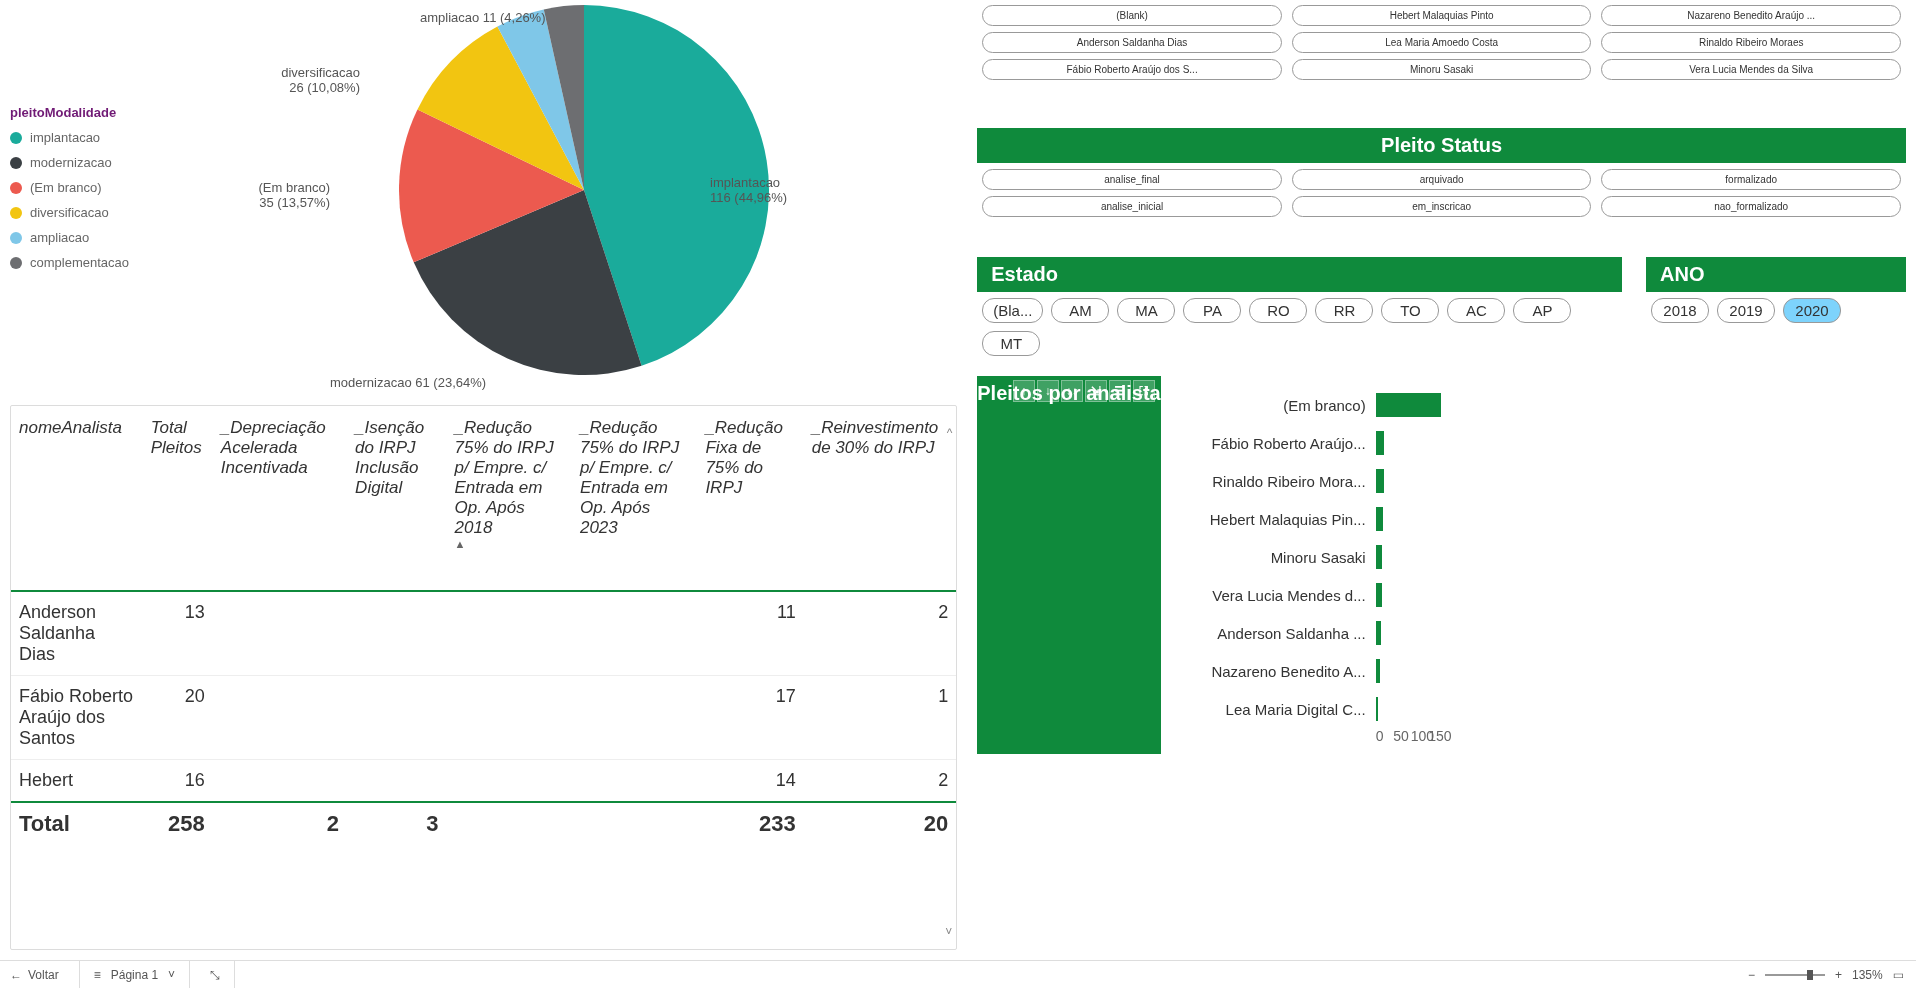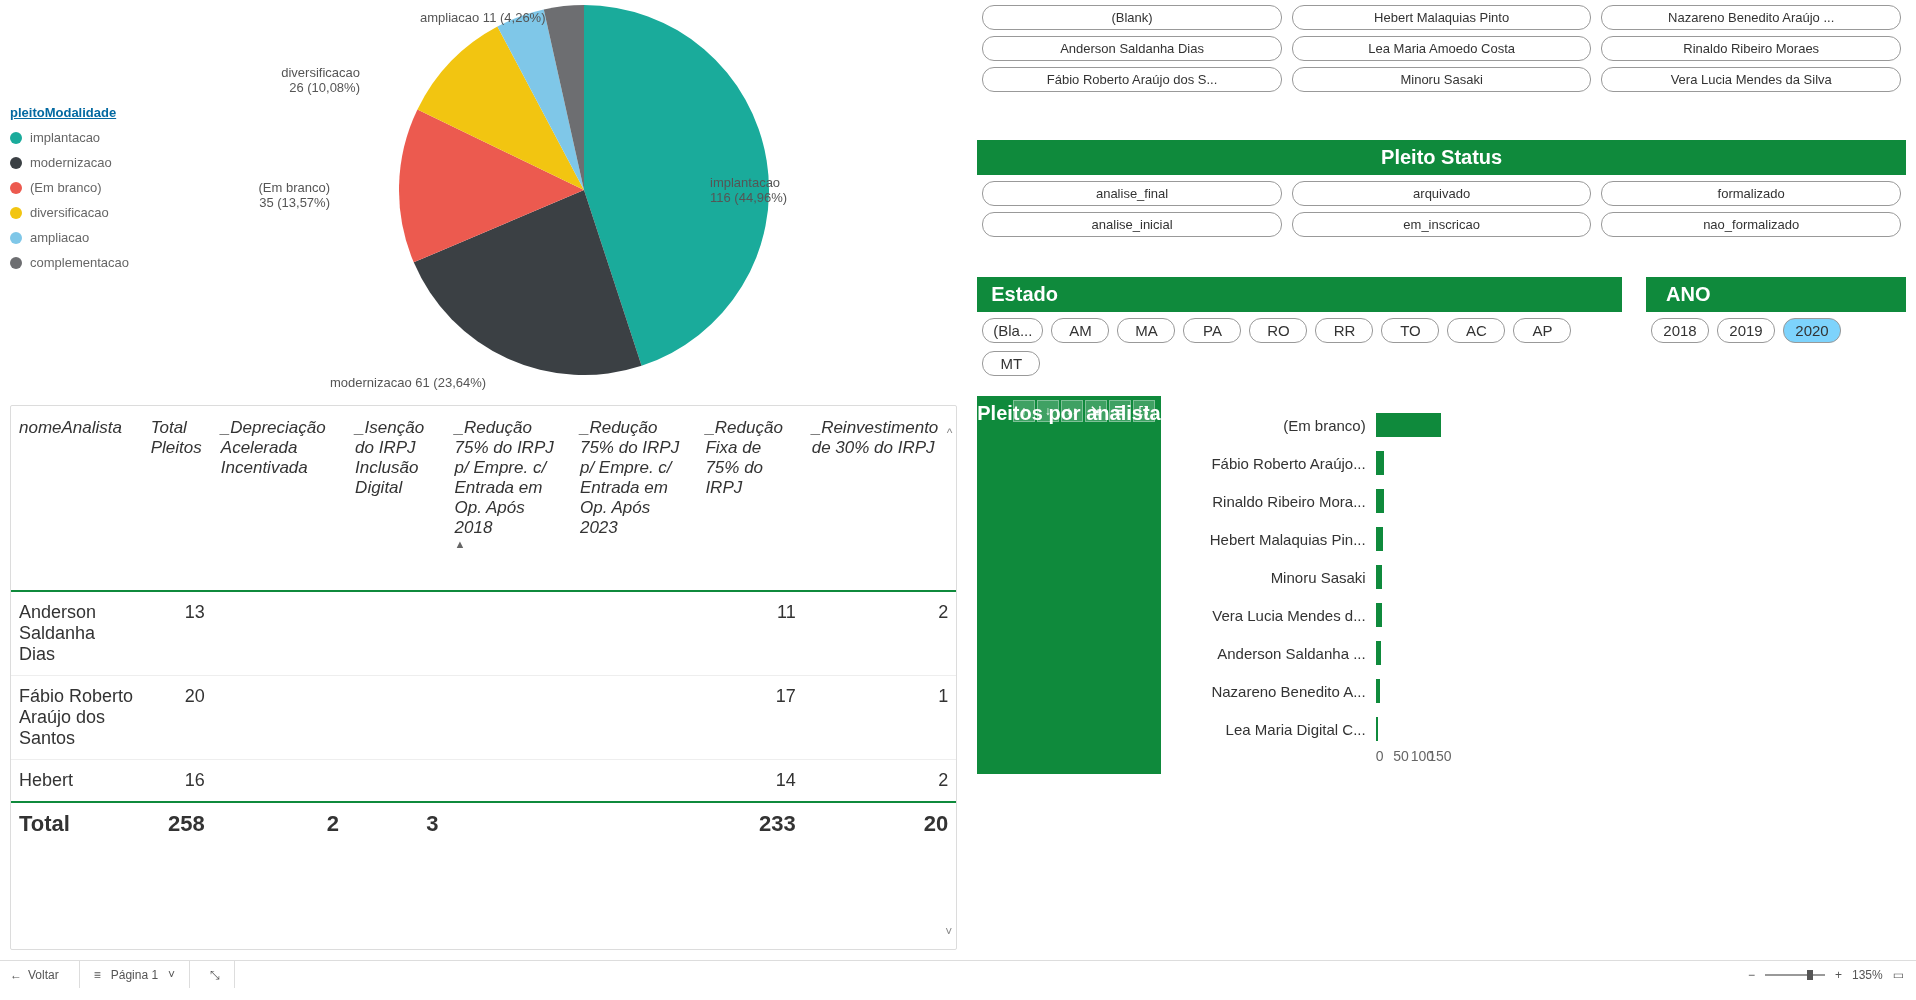--- a/index.html
+++ b/index.html
@@ -21,21 +21,21 @@
   .left-col { flex: 1.02; display: flex; flex-direction: column; }
   .right-col { flex: 1; display: flex; flex-direction: column; gap: 10px; }
 
   
   .pie-area { display: flex; gap: 20px; height: 400px; position: relative; }
   .legend {
     width: 180px;
     padding-top: 100px;
     font-size: 13px;
   }
-  .legend-title { font-weight: 600; margin-bottom: 10px; color:#0369a1;text-decoration:underline;}
+  .legend-title { font-weight: 600; margin-bottom: 10px; color:#701a75;}
   .legend-item { display: flex; align-items: center; gap: 8px; margin-bottom: 10px; color:#666;}
   .legend-swatch { width: 12px; height: 12px; border-radius: 50%; }
 
   .pie-wrap { flex: 1; position: relative; }
   .pie-svg { width: 370px; height: 370px; display:block; margin:0 auto;}
   .pie-label { position: absolute; font-size: 13px; color: #555; }
 
   
   .table-card {
     border: 1px solid #dcdcdc;
@@ -90,21 +90,21 @@
     display: grid;
     gap: 6px 10px;
   }
   .slicer-3col { grid-template-columns: repeat(3, 1fr); padding:0 5px;}
   .slicer-row-small { display:flex; gap:8px; flex-wrap:wrap; padding:0 5px;}
   .slicer-btn {
     border: 1px solid #999;
     border-radius: 12px;
     background: #fff;
     padding: 4px 12px;
-    font-size: 13px;
+    font-size: 10px;
     text-align: center;
     cursor: pointer;
     white-space: nowrap;
     overflow: hidden;
     text-overflow: ellipsis;
   }
   .slicer-btn.small { min-width: 58px; font-size:15px; padding:3px 10px;}
   .slicer-btn.selected { background:#7dd3fc; }
 
   .ano-estado-row { display:flex; gap:24px; }
@@ -305,21 +305,21 @@
             <div class="slicer-btn small">PA</div>
             <div class="slicer-btn small">RO</div>
             <div class="slicer-btn small">RR</div>
             <div class="slicer-btn small">TO</div>
             <div class="slicer-btn small">AC</div>
             <div class="slicer-btn small">AP</div>
             <div class="slicer-btn small">MT</div>
           </div>
       </div>
       <div class="slicer-block ano-block">
-        <div class="slicer-header" style="text-align:left;padding-left:20px;">ANO</div>
+        <div class="slicer-header" style="text-align:left;padding-left:14px;">ANO</div>
         <div class="slicer-row-small" id="grid-ano">
             <div class="slicer-btn small">2018</div>
             <div class="slicer-btn small">2019</div>
             <div class="slicer-btn small selected">2020</div>
           </div>
       </div>
     </div>
 
     <div class="bar-card" style="margin-top:10px;">
       <div class="bar-header">

